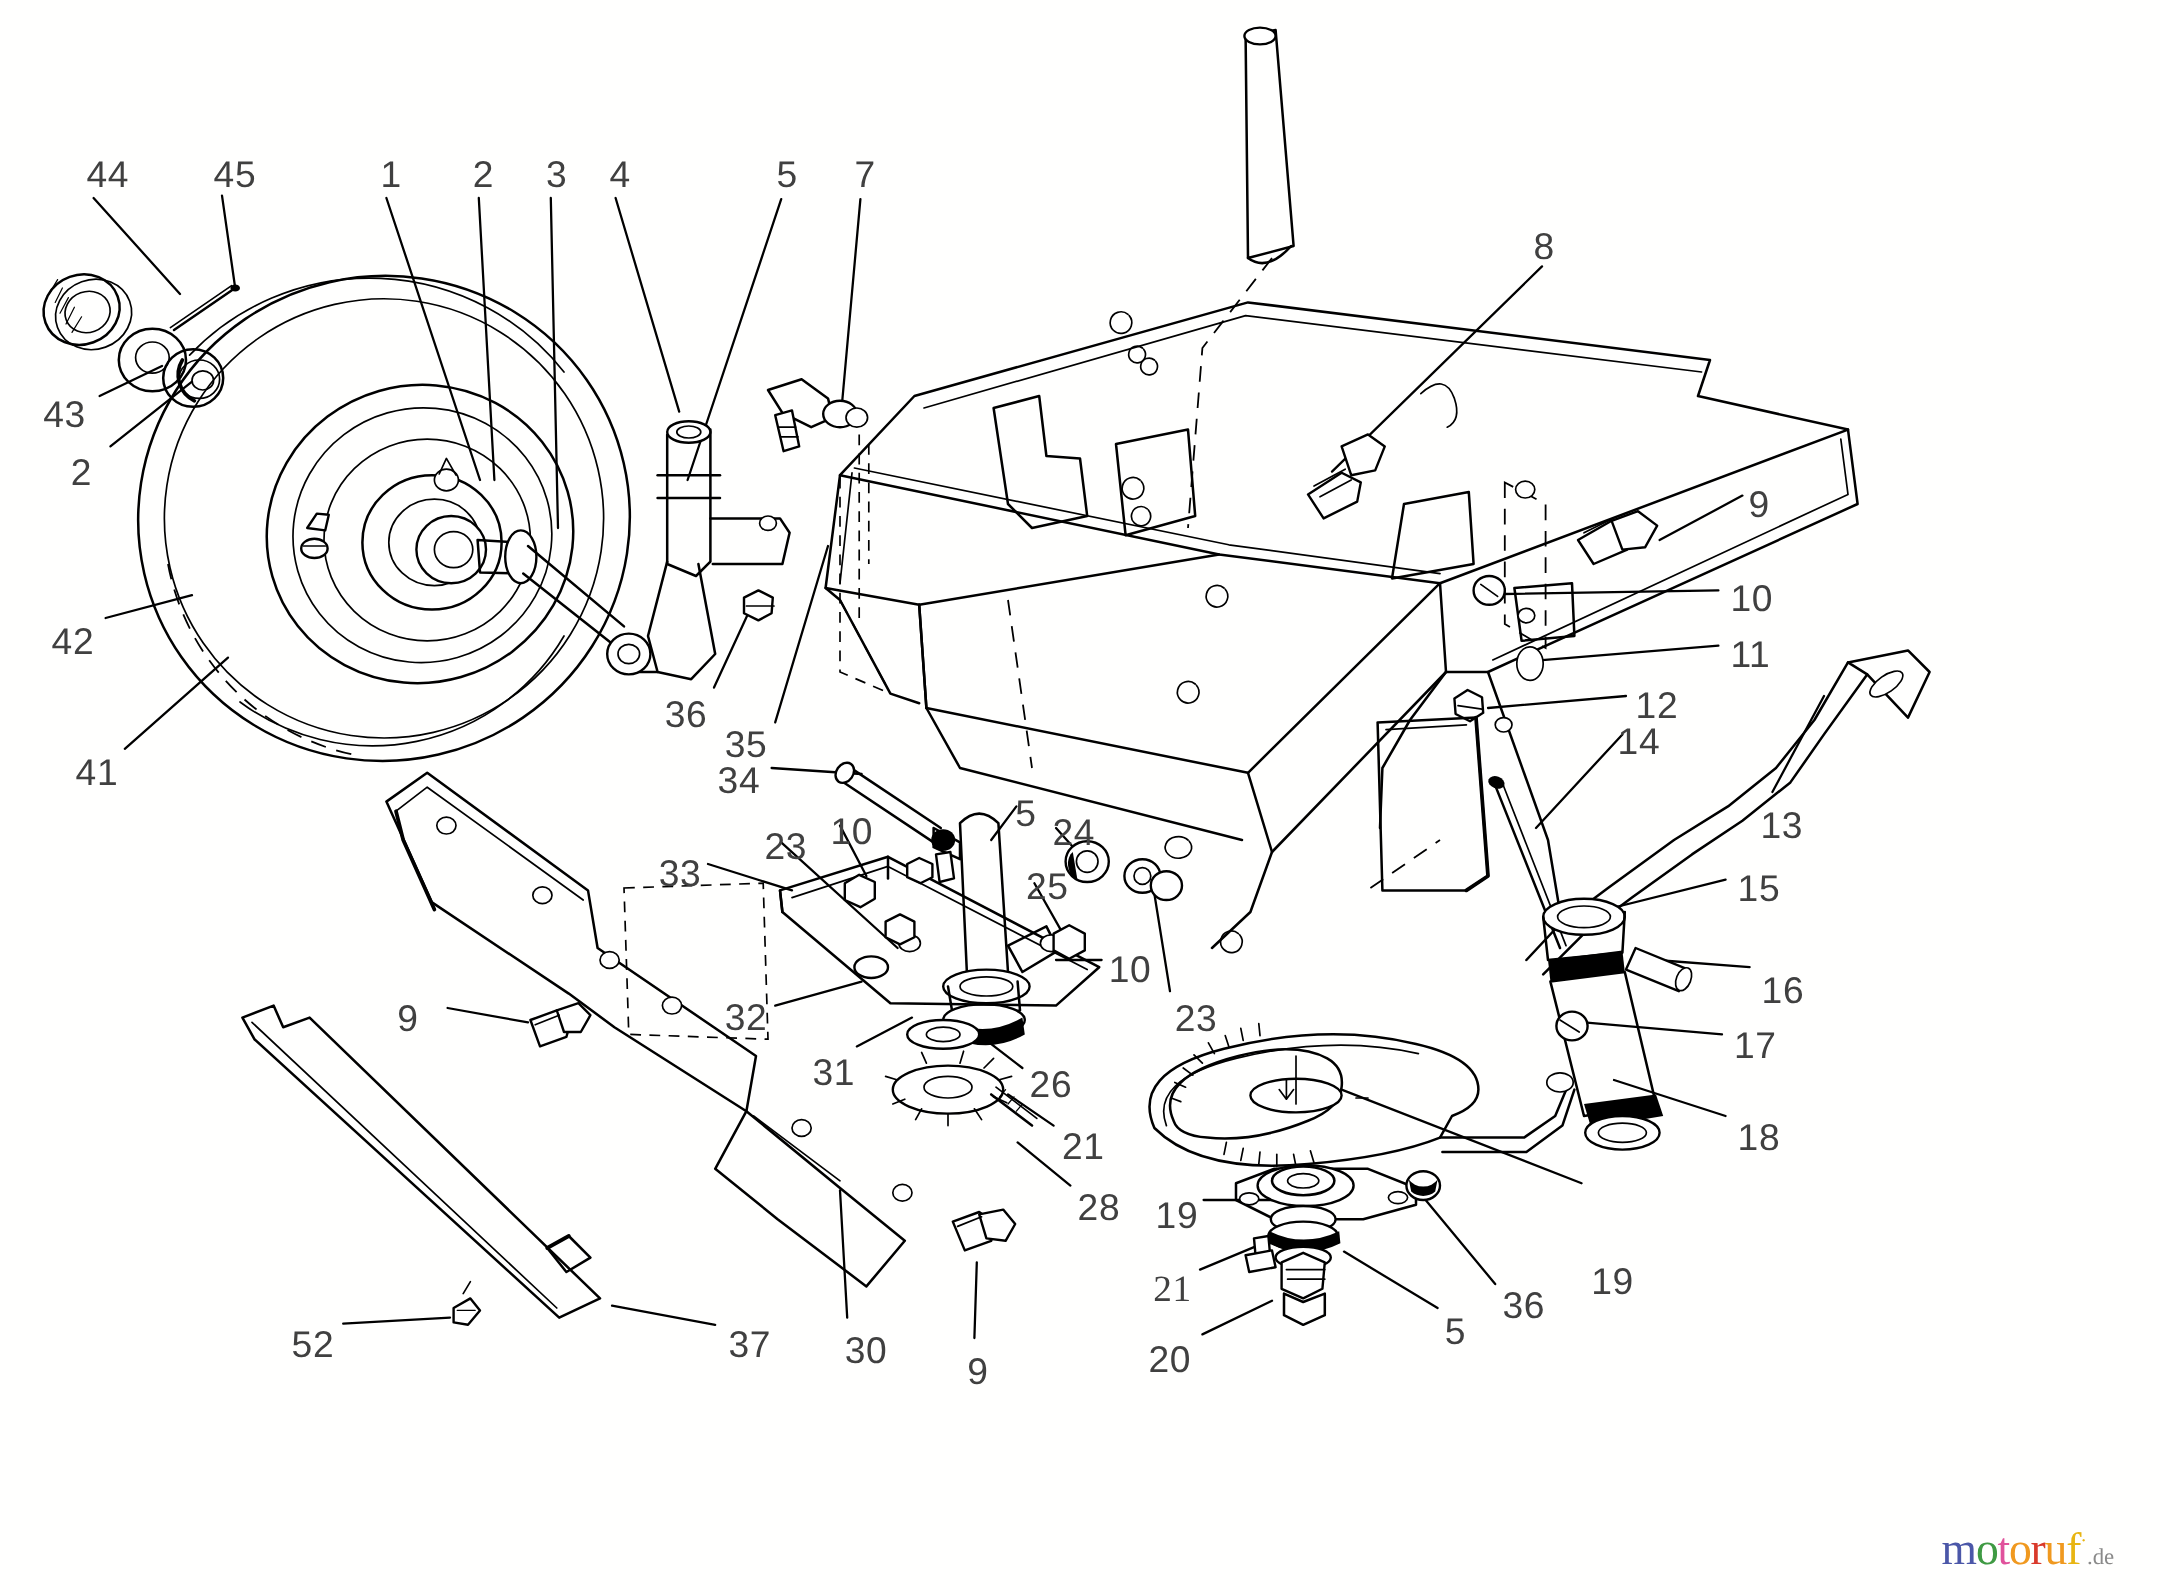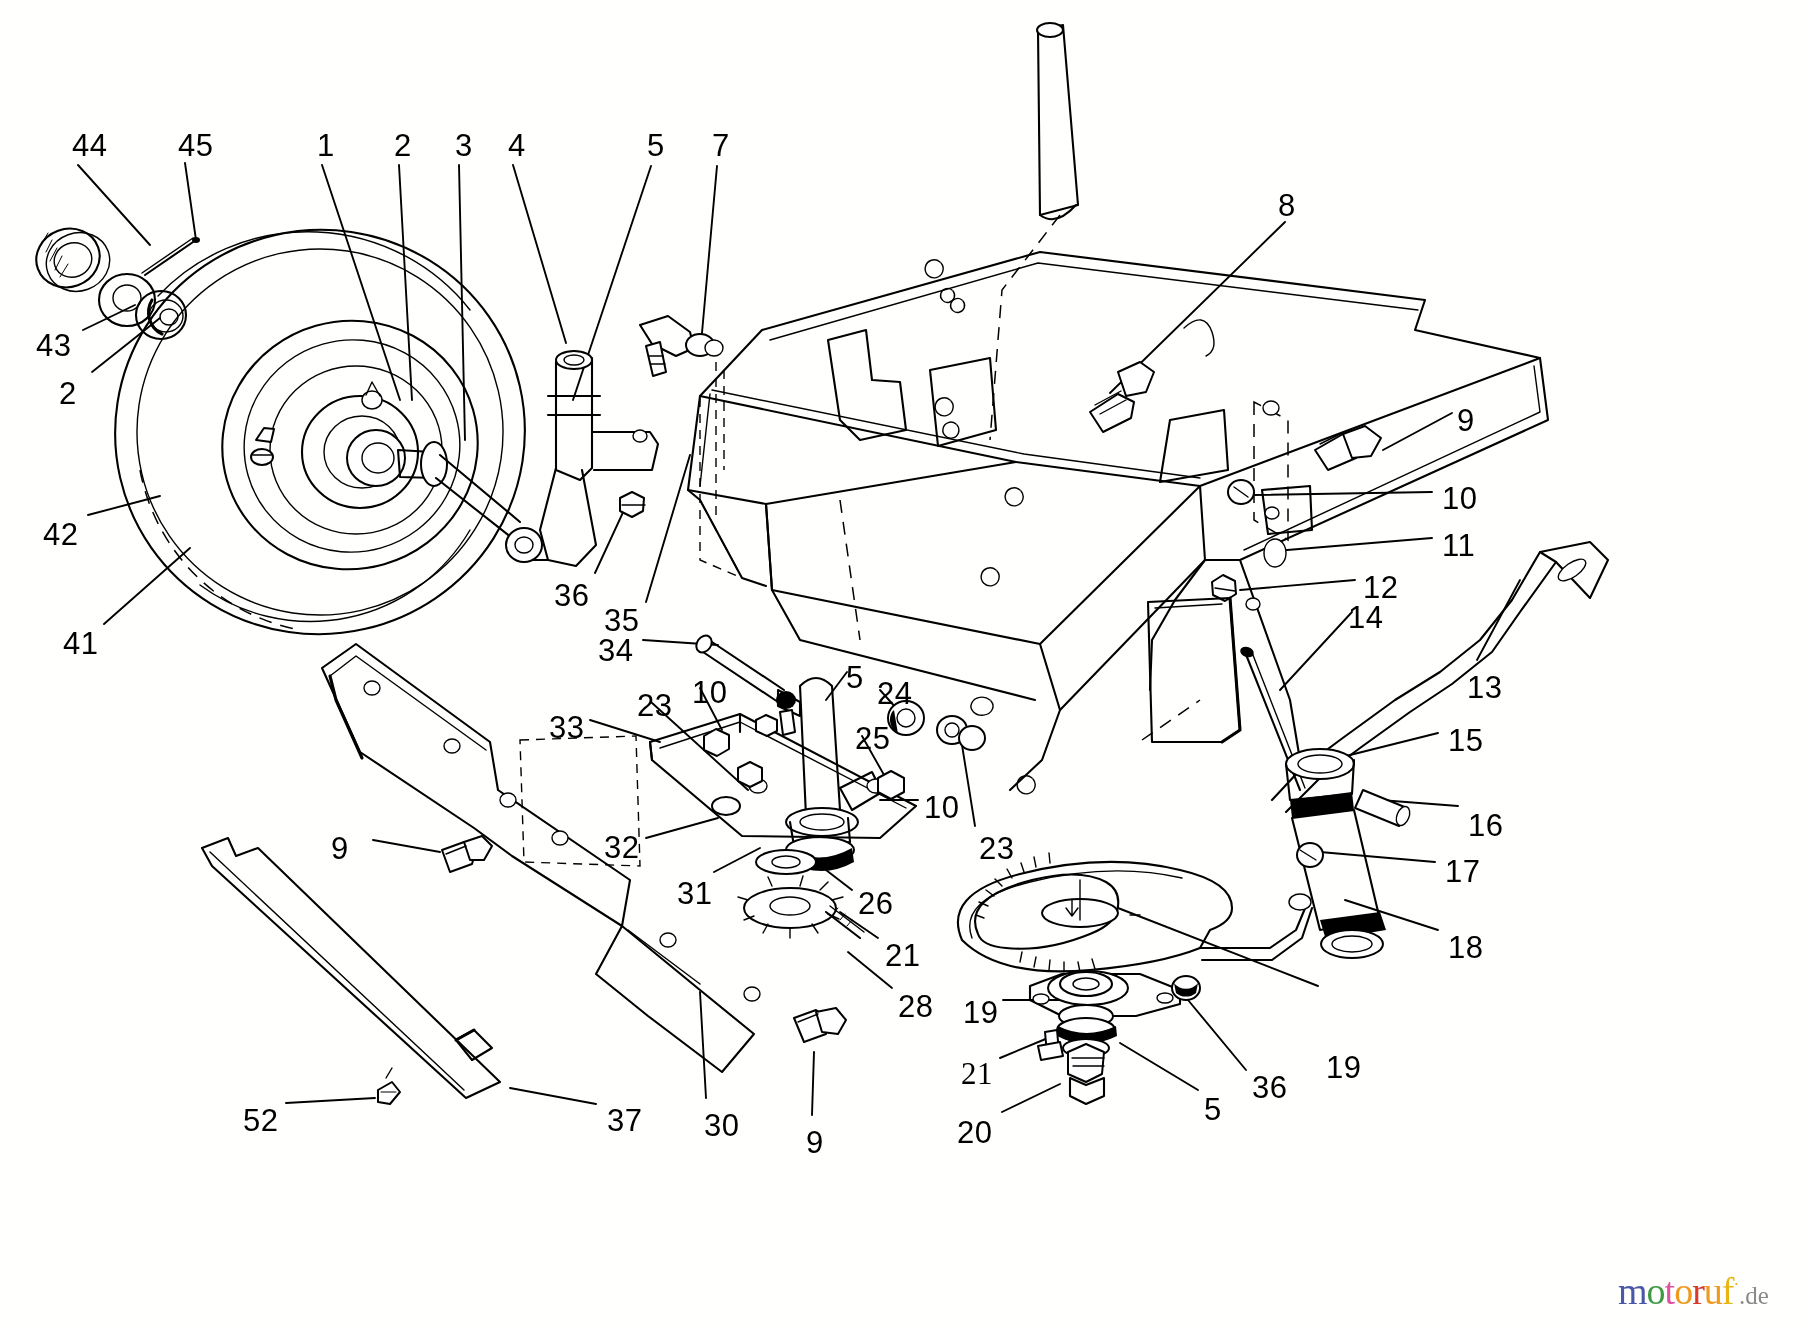--- a/index.html
+++ b/index.html
@@ -9,36 +9,36 @@
     width:1800px;height:1329px;
     background:#fffffe;
     overflow:hidden;
   }
   #art{position:absolute;left:0;top:0;width:1800px;height:1329px;}
   .callout{
     position:absolute;
     font-family:"Liberation Sans",sans-serif;
     font-size:31px;
     font-weight:400;
-    color:#000000;
+    color:#404040;
     line-height:1;
     white-space:nowrap;
     letter-spacing:.5px;
   }
   #watermark{
     position:absolute;
     left:1618px;top:1272px;
     font-family:"Liberation Serif",serif;
     font-size:38px;
     line-height:1;
     white-space:nowrap;
     letter-spacing:-1px;
   }
   #watermark .wm-dot{font-size:17px;vertical-align:super;letter-spacing:0;}
-  #watermark .wm-tld{font-size:25px;color:#8a8a8a;letter-spacing:0;}
+  #watermark .wm-tld{font-size:19px;color:#8a8a8a;letter-spacing:0;}
 </style>
 </head>
 <body>
 
 <div id="stage">
 
   <svg id="art" viewBox="0 0 1800 1329" xmlns="http://www.w3.org/2000/svg">
     <defs>
       <style>
         .l  {fill:none;stroke:#000;stroke-width:2.1;stroke-linejoin:round;stroke-linecap:round;}

